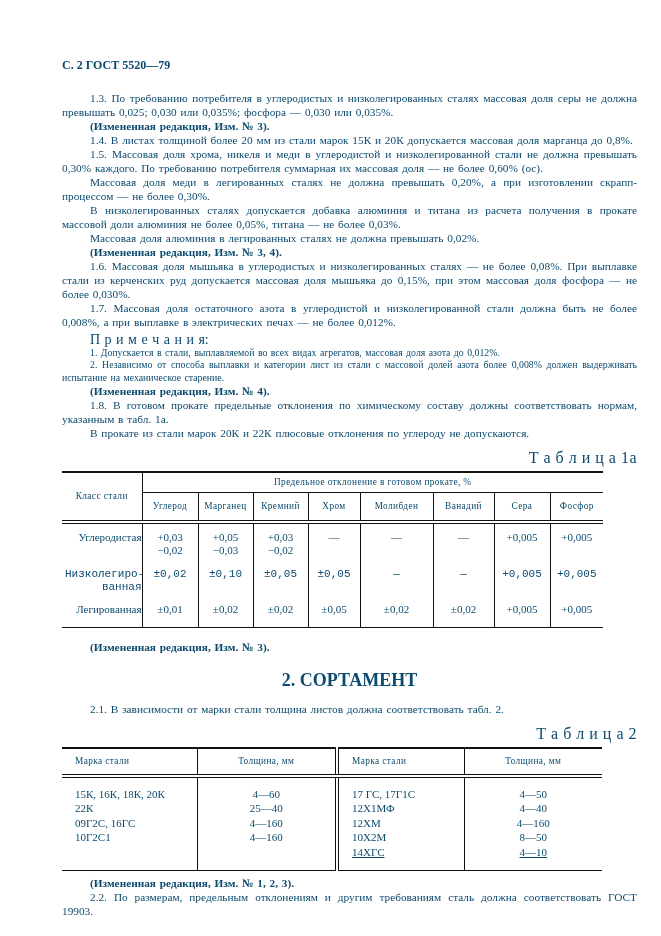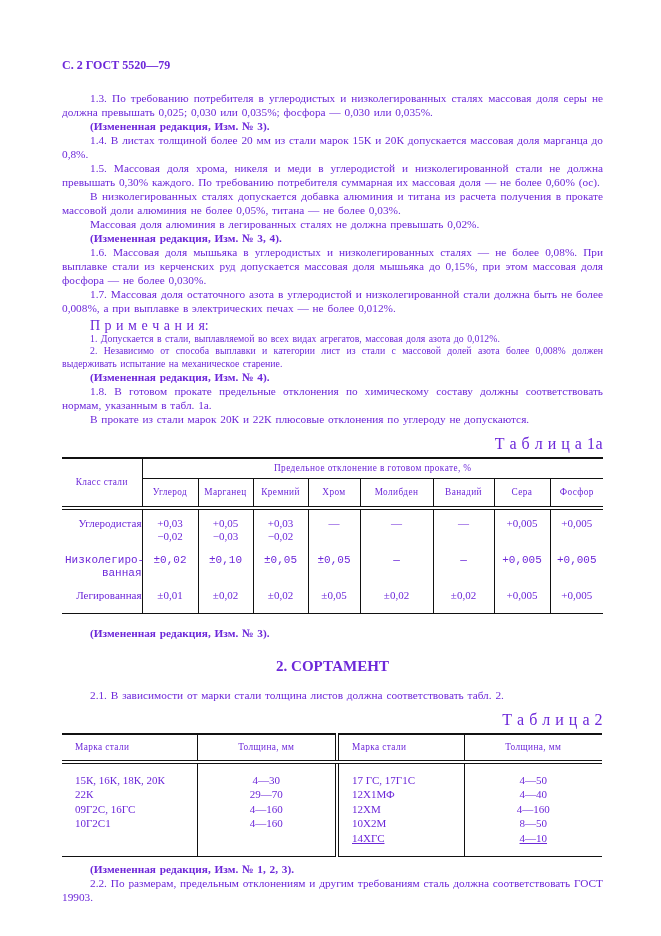--- a/index.html
+++ b/index.html
@@ -2,23 +2,23 @@
 <html><head>
 <meta charset="utf-8">
 <style>
   html, body { margin: 0; padding: 0; background: #ffffff; }
   .page {
     position: relative;
     width: 661px;
     height: 936px;
     box-sizing: border-box;
     background: #ffffff;
-    color: #6d28d9;
+    color: #0c4a6e;
     font-family: "Liberation Serif", "DejaVu Serif", serif;
-    padding: 58px 58px 0 62px;
+    padding: 58px 24px 0 62px;
     overflow: hidden;
   }
   .page-header {
     font-weight: bold;
     font-size: 12px;
     line-height: 14px;
   }
   .body-block { margin-top: 19px; }
   .para {
     margin: 0;
@@ -90,38 +90,39 @@
   .t2 td.c2 { border-left: 1px solid #111; text-align: center; }
   .t2 td.c3 { border-left: 4px double #111; text-align: left; padding-left: 13px; }
   .t2 td.c4 { border-left: 1px solid #111; text-align: center; }
   .t2 tbody tr.first td { padding-top: 9px; }
   .t2 tbody tr.last td { padding-bottom: 11px; text-decoration: underline; }
 
   .footnote-after-table { margin-top: 12px; }
   .section-heading {
     text-align: center;
     font-weight: bold;
-    font-size: 15px;
+    font-size: 18px;
     line-height: 14px;
     margin: 19px 0 15px 0;
   }
   .footnote-after-t2 { margin-top: 5px; }
 </style>
 </head>
 <body>
 
 <div class="page">
 
   <div class="page-header">С. 2 ГОСТ 5520—79</div>
 
   <div class="body-block" id="section1-paragraphs">
       <p class="para body">1.3. По требованию потребителя в углеродистых и низколегированных сталях массовая доля серы не должна превышать 0,025; 0,030 или 0,035%; фосфора — 0,030 или 0,035%.</p>
       <p class="para bold">(Измененная редакция, Изм. № 3).</p>
       <p class="para body">1.4. В листах толщиной более 20 мм из стали марок 15К и 20К допускается массовая доля марганца до 0,8%.</p>
       <p class="para body">1.5. Массовая доля хрома, никеля и меди в углеродистой и низколегированной стали не должна превышать 0,30% каждого. По требованию потребителя суммарная их массовая доля — не более 0,60% (ос).</p>
+      <p class="para body">Массовая доля меди в легированных сталях не должна превышать 0,20%, а при изготовлении скрапп-процессом — не более 0,30%.</p>
       <p class="para body">В низколегированных сталях допускается добавка алюминия и титана из расчета получения в прокате массовой доли алюминия не более 0,05%, титана — не более 0,03%.</p>
       <p class="para body">Массовая доля алюминия в легированных сталях не должна превышать 0,02%.</p>
       <p class="para bold">(Измененная редакция, Изм. № 3, 4).</p>
       <p class="para body">1.6. Массовая доля мышьяка в углеродистых и низколегированных сталях — не более 0,08%. При выплавке стали из керченских руд допускается массовая доля мышьяка до 0,15%, при этом массовая доля фосфора — не более 0,030%.</p>
       <p class="para body">1.7. Массовая доля остаточного азота в углеродистой и низколегированной стали должна быть не более 0,008%, а при выплавке в электрических печах — не более 0,012%.</p>
       <p class="para note-head">П р и м е ч а н и я:</p>
       <p class="para note">1. Допускается в стали, выплавляемой во всех видах агрегатов, массовая доля азота до 0,012%.</p>
       <p class="para note">2. Независимо от способа выплавки и категории лист из стали с массовой долей азота более 0,008% должен выдерживать испытание на механическое старение.</p>
       <p class="para bold">(Измененная редакция, Изм. № 4).</p>
       <p class="para body">1.8. В готовом прокате предельные отклонения по химическому составу должны соответствовать нормам, указанным в табл. 1а.</p>
@@ -272,27 +273,27 @@
         <tr>
           <td class="c1">Марка стали</td>
           <td class="c2">Толщина, мм</td>
           <td class="c3">Марка стали</td>
           <td class="c4">Толщина, мм</td>
         </tr>
       </thead>
     <tbody>
         <tr class="first">
           <td class="c1">15К, 16К, 18К, 20К</td>
-          <td class="c2">4—30</td>
+          <td class="c2">4—60</td>
           <td class="c3">17 ГС, 17Г1С</td>
           <td class="c4">4—50</td>
         </tr>
         <tr>
           <td class="c1">22К</td>
-          <td class="c2">29—70</td>
+          <td class="c2">25—40</td>
           <td class="c3">12Х1МФ</td>
           <td class="c4">4—40</td>
         </tr>
         <tr>
           <td class="c1">09Г2С, 16ГС</td>
           <td class="c2">4—160</td>
           <td class="c3">12ХМ</td>
           <td class="c4">4—160</td>
         </tr>
         <tr>

